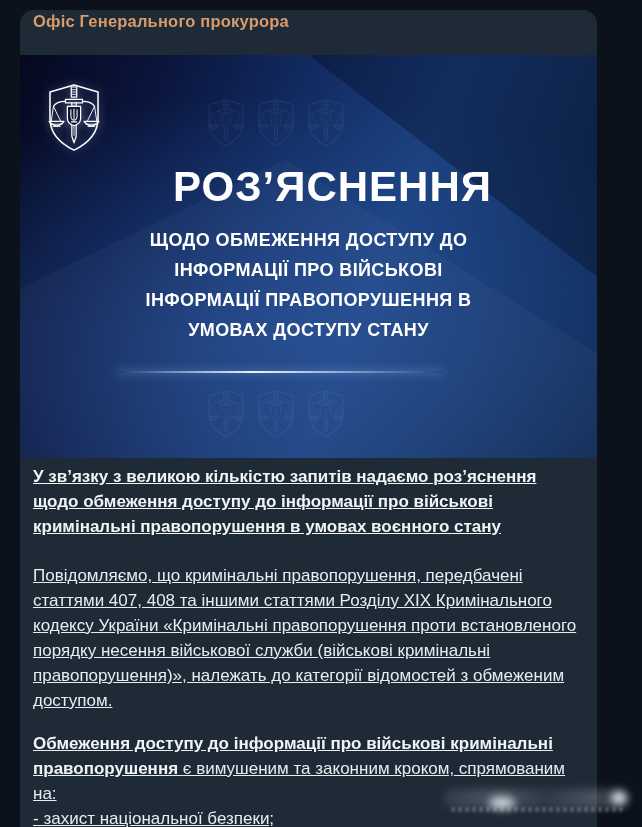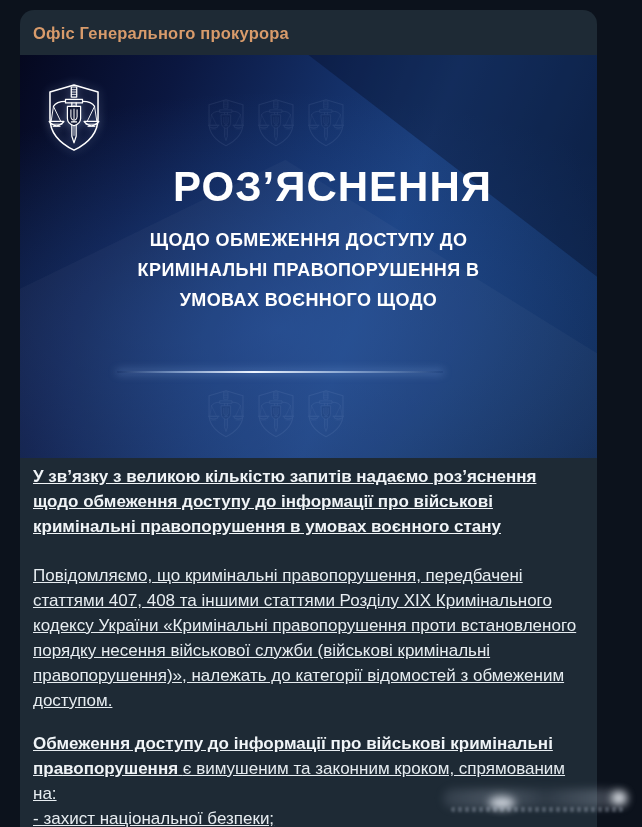--- a/index.html
+++ b/index.html
@@ -15,21 +15,21 @@
   
   .bubble {
     position: absolute; left: 20px; top: 10px;
     width: 577px; height: 840px;
     background: #1e2a35;
     border-radius: 14px 14px 0 0;
     overflow: hidden;
   }
   .bubble-header {
     height: 45px;
-    display: flex; align-items: center;
+    display: flex; 
     padding: 2px 14px 0 13px;
   }
   .channel-name {
     color: #d89b6b;
     font-size: 16.5px;
     font-weight: 700;
     letter-spacing: 0.2px;
     cursor: pointer;
   }
 
@@ -203,22 +203,23 @@
       </div>
 
       <svg class="emblem" width="62" height="78">
         <use href="#emblem-shape"></use>
       </svg>
 
       <div class="img-title">РОЗ’ЯСНЕННЯ</div>
 
       <div class="img-subtitle">
         <div>ЩОДО ОБМЕЖЕННЯ ДОСТУПУ ДО</div>
-        <div>КРИМІНАЛЬНІ ПРАВОПОРУШЕННЯ В</div>
-        <div>УМОВАХ ВОЄННОГО ЩОДО</div>
+        <div>ІНФОРМАЦІЇ ПРО ВІЙСЬКОВІ</div>
+        <div>ІНФОРМАЦІЇ ПРАВОПОРУШЕННЯ В</div>
+        <div>УМОВАХ ДОСТУПУ СТАНУ</div>
       </div>
 
       <div class="divider-glow"></div>
     </div>
 
     <div class="msg-text">
       <p class="bold p-intro">У зв’язку з великою кількістю запитів надаємо роз’яснення щодо обмеження доступу до інформації про військові кримінальні правопорушення в умовах воєнного стану</p>
 
       <p class="p-details">Повідомляємо, що кримінальні правопорушення, передбачені статтями 407, 408 та іншими статтями Розділу ХІХ Кримінального кодексу України «Кримінальні правопорушення проти встановленого порядку несення військової служби (військові кримінальні правопорушення)», належать до категорії відомостей з обмеженим доступом.</p>
 

